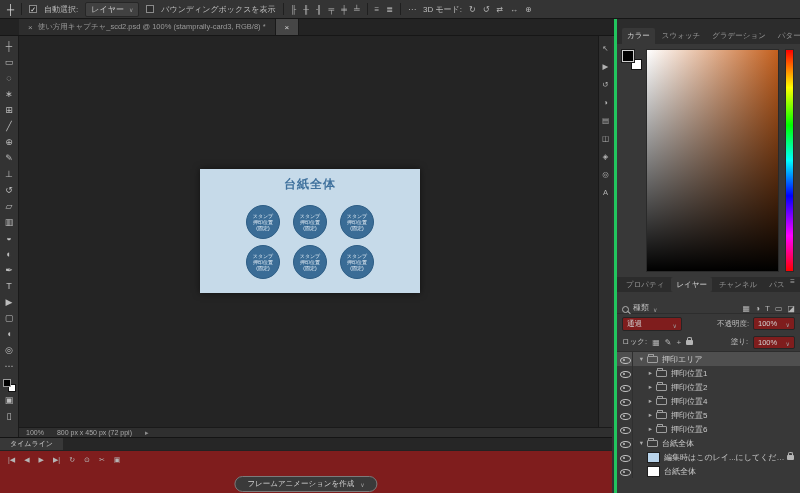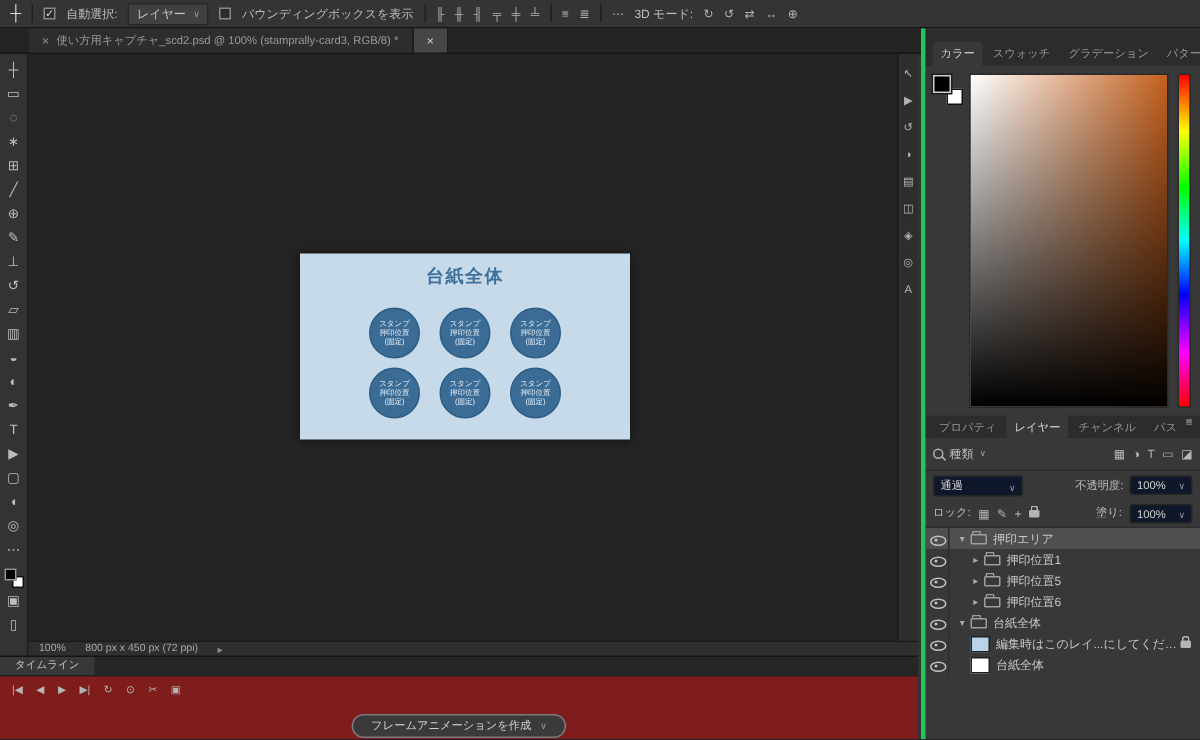--- a/index.html
+++ b/index.html
@@ -114,32 +114,32 @@
     background:linear-gradient(to bottom,rgba(0,0,0,0),#000),
                linear-gradient(to right,#ffffff,var(--hue,#c4601e));
     border:1px solid #2a2a2a}
   .cp-hue{position:absolute;right:6px;top:5px;width:9px;height:223px;
     background:linear-gradient(to bottom,#f00 0%,#ff0 17%,#0f0 34%,#0ff 50%,#00f 66%,#f0f 84%,#f00 100%);
     border:1px solid #2a2a2a}
   .layers-tabs{height:15px;background:#2c2c2c;display:flex;
     padding:0 4px;gap:2px;position:relative;white-space:nowrap}
   .layers-tabs .ptab.active{border-radius:2px}
   .panel-menu{position:absolute;right:5px;font-size:8px;color:#a8a8a8}
-  .filter-row{height:22px;display:flex;align-items:center;gap:4px;padding:0 5px;
+  .filter-row{height:22px;display:flex;align-items:flex-end;gap:4px;padding:0 5px;
     border-bottom:1px solid #2d2d2d;font-size:8px;color:#c0c0c0}
   .mag{width:7px;height:7px;border:1px solid #b0b0b0;border-radius:50%;
        position:relative;flex:0 0 7px}
   .mag::after{content:"";position:absolute;width:4px;height:1px;background:#b0b0b0;
        transform:rotate(45deg);right:-3px;bottom:-1px}
   .filter-icons{margin-left:auto;display:flex;gap:5px}
   .fi{font-size:8px;color:#b5b5b5}
   .blend-row{height:19px;display:flex;align-items:center;gap:4px;padding:0 5px;
     font-size:7.5px;color:#bdbdbd;white-space:nowrap}
   .select{display:flex;align-items:flex-end;justify-content:space-between;
-    background:#0f172a;border:1px solid #252525;border-radius:2px;
+    background:#7f1d1d;border:1px solid #252525;border-radius:2px;
     padding:1px 4px;font-size:7.5px;color:#d2d2d2}
   .sel-blend{width:60px}
   .sel-opacity{width:42px}
   .sel-fill{width:42px}
   .lock-row{height:19px;display:flex;align-items:center;gap:5px;padding:0 5px;
     font-size:7.5px;color:#bdbdbd;border-bottom:1px solid #2d2d2d;white-space:nowrap}
   .ml-auto{margin-left:auto}
   .lockicon{width:7px;height:5px;background:#b5b5b5;border-radius:1px;
     position:relative;display:inline-block;flex:0 0 7px}
   .lockicon::before{content:"";position:absolute;top:-3px;left:1px;width:3px;height:3px;
@@ -400,22 +400,40 @@
       <div class="layer-row">
         <span class="eye-cell">
             <span class="eye"></span>
           </span>
         <span class="ind"></span>
         <span class="chev">▸</span>
         <span class="folder"></span>
         <span class="lname">押印位置1</span>
       </div>
 
-
-
+      <div class="layer-row">
+        <span class="eye-cell">
+            <span class="eye"></span>
+          </span>
+        <span class="ind"></span>
+        <span class="chev">▸</span>
+        <span class="folder"></span>
+        <span class="lname">押印位置2</span>
+      </div>
+
+
+      <div class="layer-row">
+        <span class="eye-cell">
+            <span class="eye"></span>
+          </span>
+        <span class="ind"></span>
+        <span class="chev">▸</span>
+        <span class="folder"></span>
+        <span class="lname">押印位置4</span>
+      </div>
 
       <div class="layer-row">
         <span class="eye-cell">
             <span class="eye"></span>
           </span>
         <span class="ind"></span>
         <span class="chev">▸</span>
         <span class="folder"></span>
         <span class="lname">押印位置5</span>
       </div>

